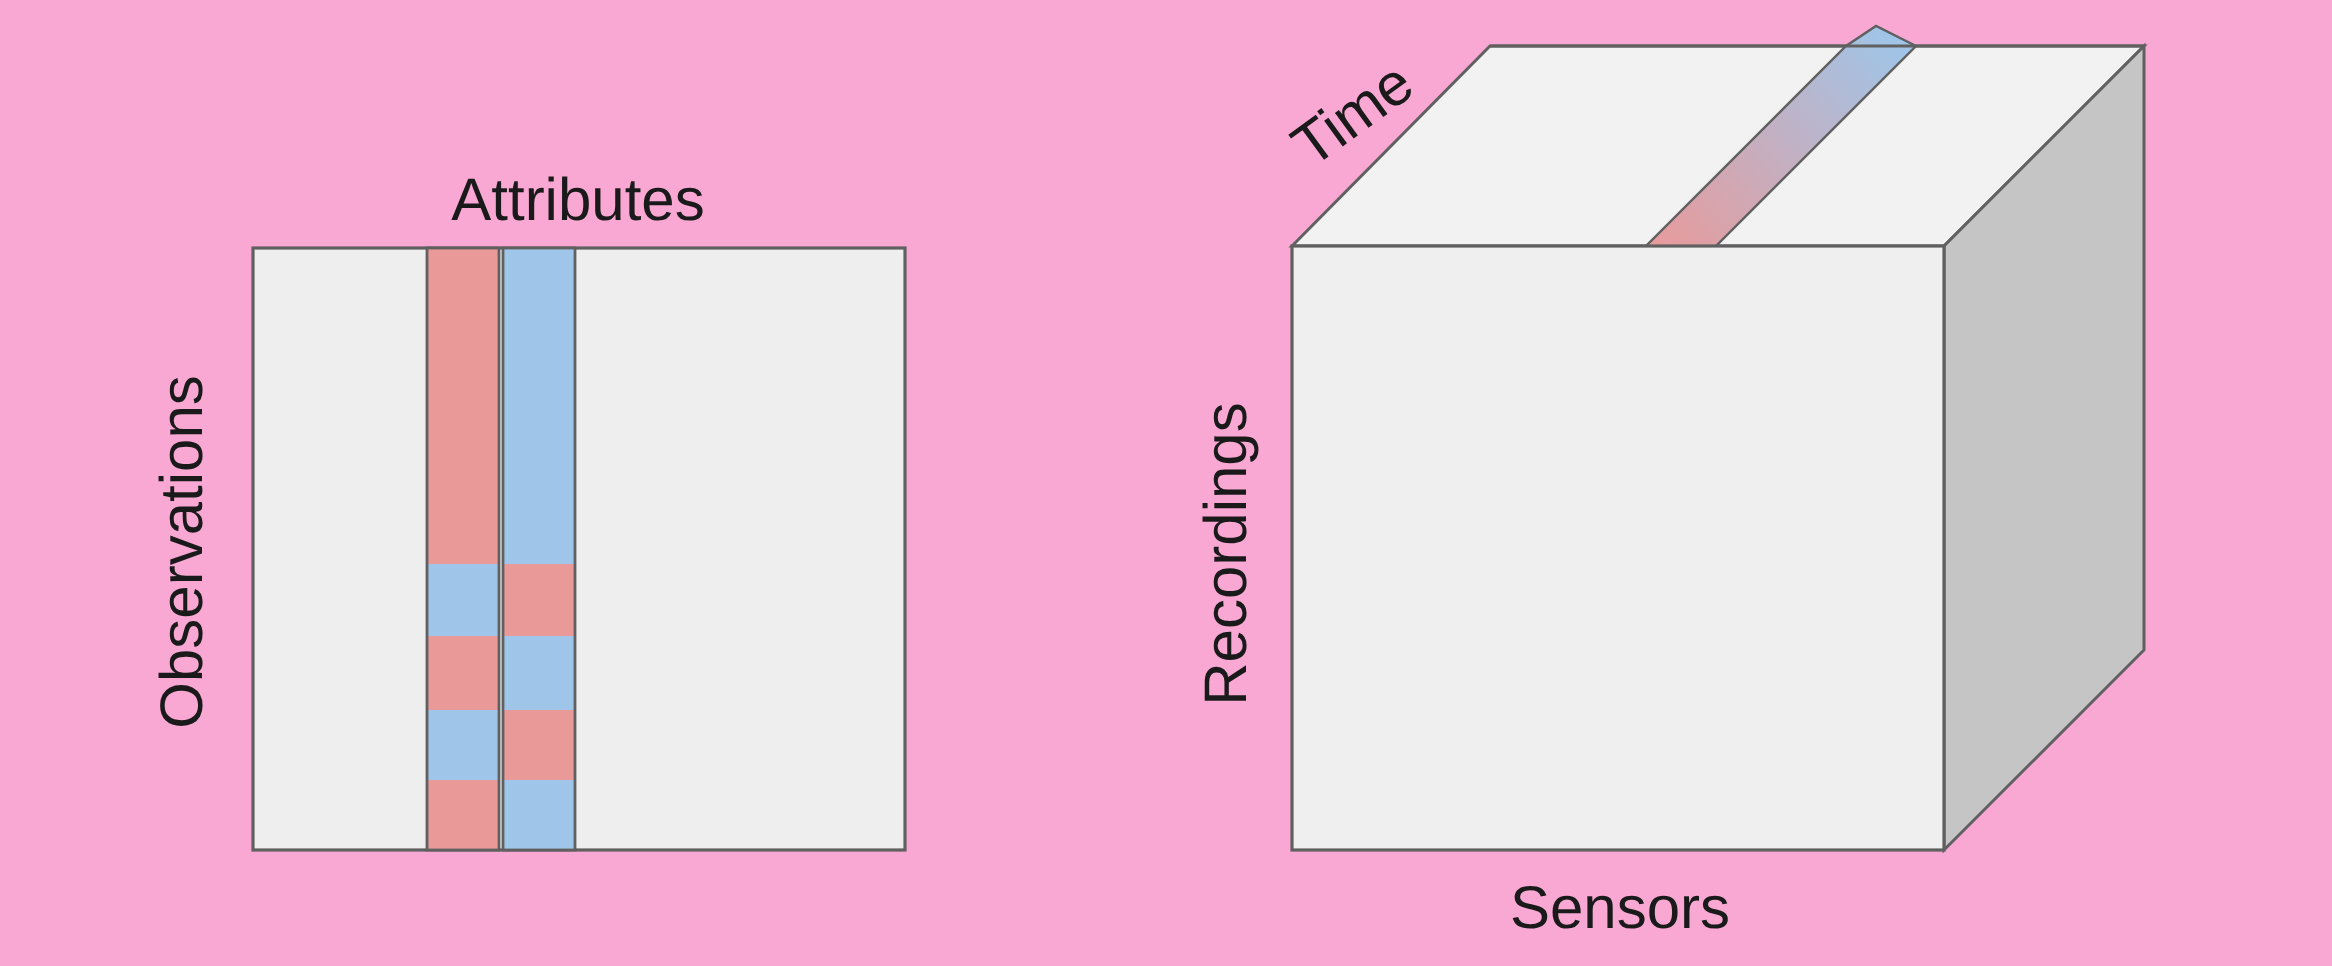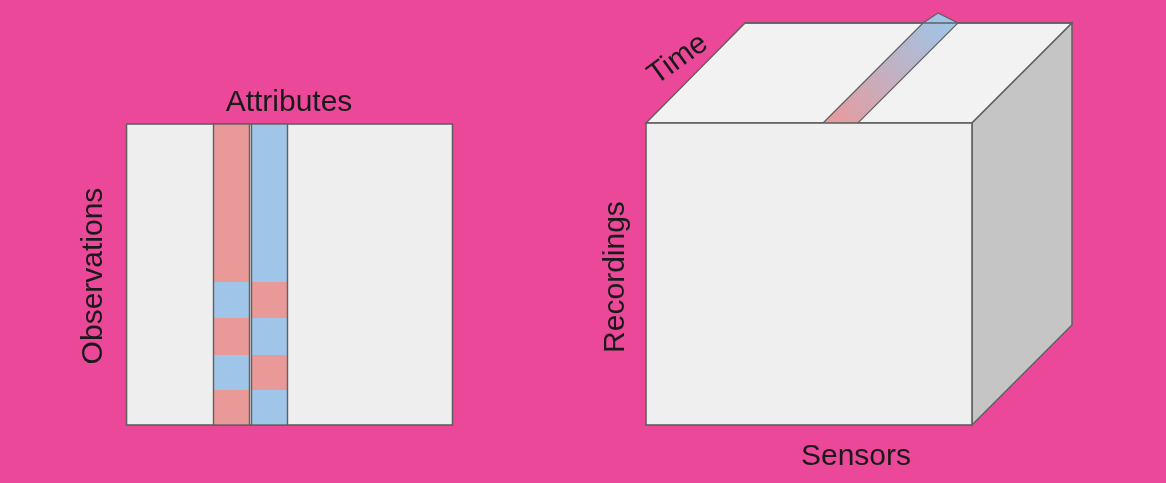--- a/index.html
+++ b/index.html
@@ -1,20 +1,20 @@
 <!DOCTYPE html>
 <html><head>
 <meta charset="utf-8">
 <style>
   html, body { margin: 0; padding: 0; background: #ffffff; }
   .canvas {
     position: relative;
     width: 1166px;
     height: 483px;
-    background: #ec4899;
+    background: #f9a8d4;
     overflow: hidden;
     font-family: "Liberation Sans", sans-serif;
   }
   .canvas svg { position: absolute; left: 0; top: 0; }
   .lbl {
     position: absolute;
     font-size: 30px;
     line-height: 1;
     color: #1a1a1a;
     white-space: nowrap;
@@ -60,14 +60,14 @@
   </svg>
 
   <div class="lbl" style="left:289px; top:101px">Attributes</div>
 
   <div class="lbl rot-ccw" style="left:92px; top:276px">Observations</div>
 
   <div class="lbl rot-depth" style="left:677px; top:58px">Time</div>
 
   <div class="lbl rot-ccw" style="left:614px; top:277px">Recordings</div>
 
-  <div class="lbl" style="left:856px; top:455px">Sensors</div>
+  <div class="lbl" style="left:810px; top:455px">Sensors</div>
 </div>
 
 </body></html>

